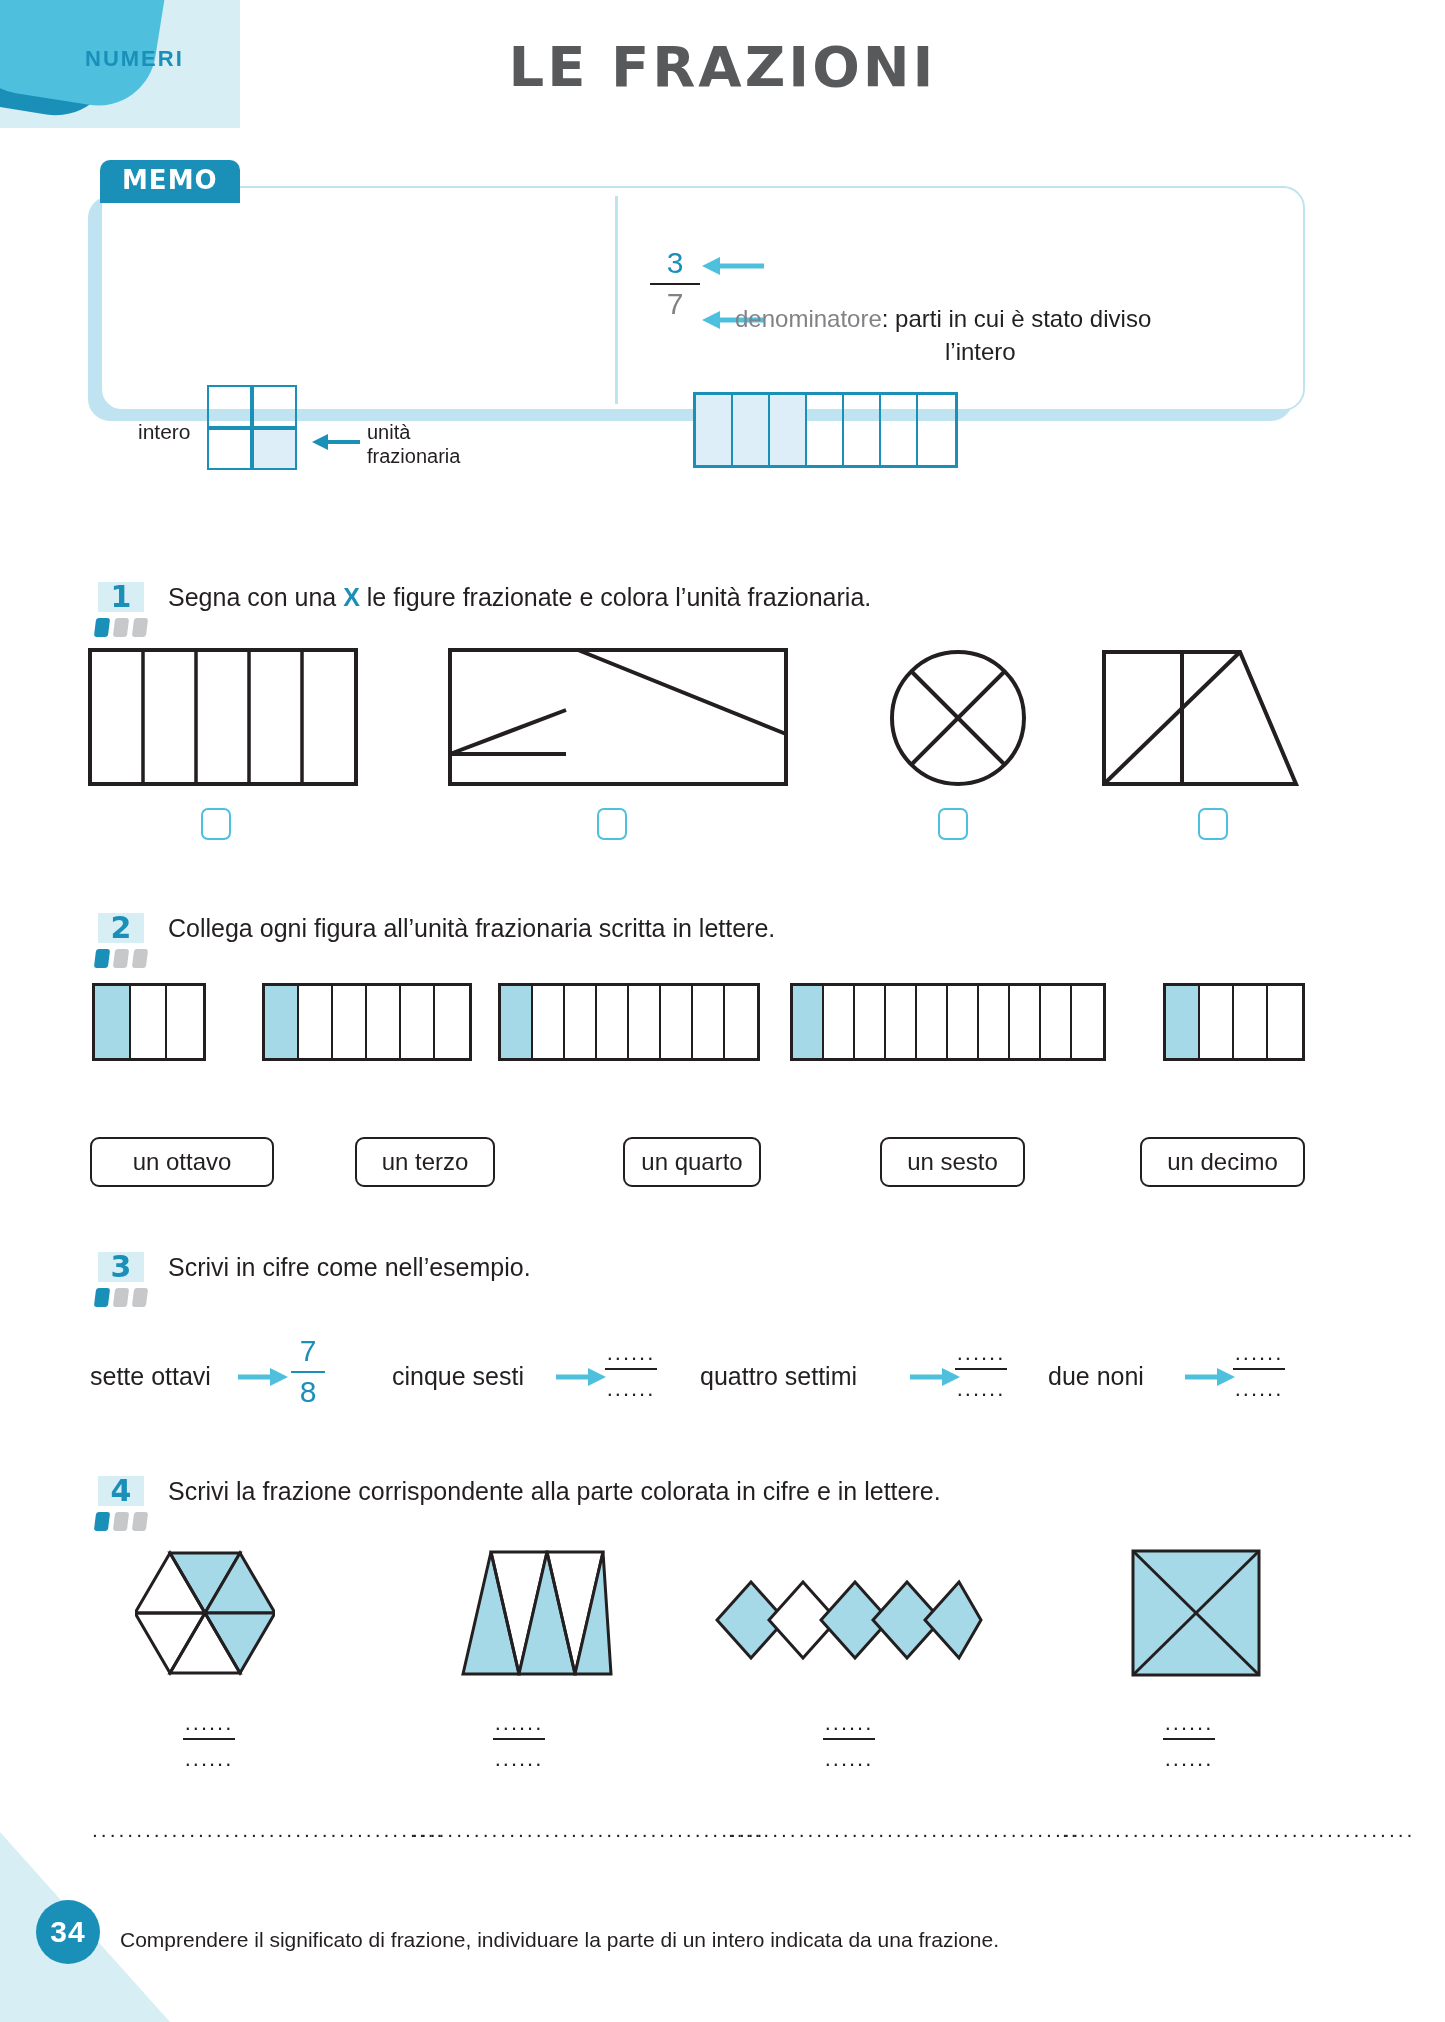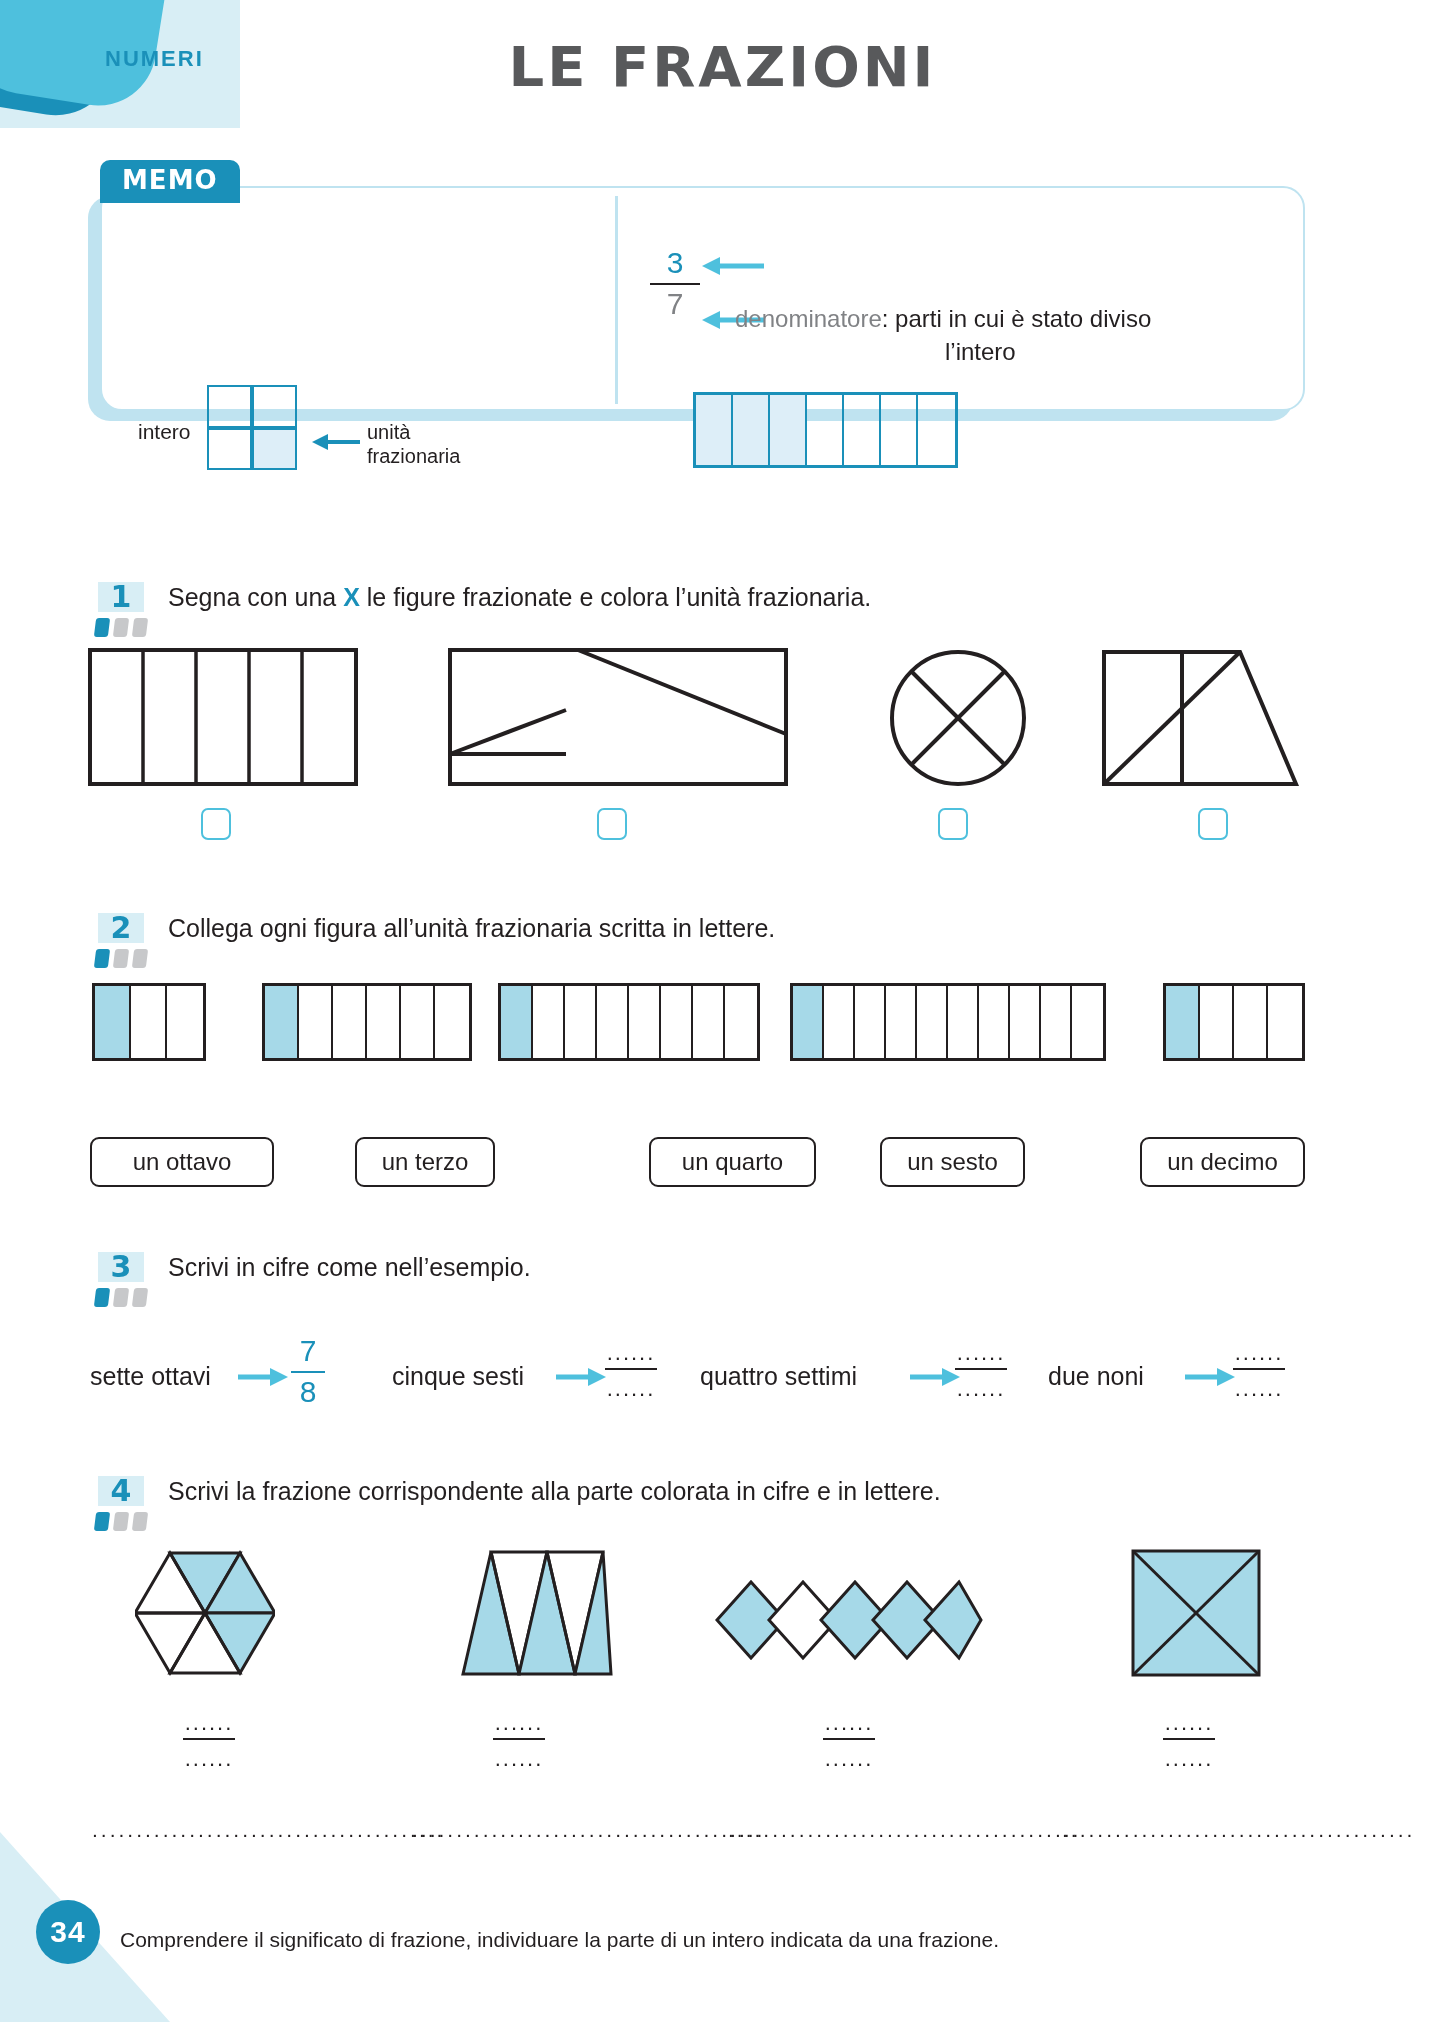--- a/index.html
+++ b/index.html
@@ -16,21 +16,21 @@
     background:#1a90b9;border-radius:0 0 60px 60px;transform:rotate(9deg);}
   .corner-tl-mid{position:absolute;left:-30px;top:-60px;width:190px;height:160px;
     background:#4ec0dd;border-radius:0 0 58px 58px;transform:rotate(9deg);}
   .corner-bl{position:absolute;left:0;bottom:0;width:170px;height:190px;background:#d8eef5;
     clip-path:polygon(0 0,100% 100%,0 100%);}
   .pagenum{position:absolute;left:36px;bottom:58px;width:64px;height:64px;border-radius:50%;
     background:#1a90b9;color:#fff;font-size:30px;font-weight:bold;display:flex;
     align-items:center;justify-content:center;letter-spacing:1px;}
 
   .kicker{position:absolute;left:85px;top:46px;color:#1a90b9;font-weight:bold;
-    font-size:22px;letter-spacing:2px;margin-left:20px;}
+    font-size:22px;letter-spacing:2px;}
   .title{position:absolute;left:0;top:34px;width:1445px;text-align:center;
     color:#58595b;font-size:56px;font-weight:bold;letter-spacing:3px;
     font-family:"DejaVu Sans", sans-serif;}
 
   
   .memo-shadow{position:absolute;left:88px;top:196px;width:1205px;height:225px;
     background:#bfe3f0;border-radius:22px;}
   .memo{position:absolute;left:100px;top:186px;width:1205px;height:225px;background:#fff;
     border-radius:22px;border:2px solid #bfe3f0;box-sizing:border-box;}
   .memo-tab{position:absolute;left:100px;top:160px;background:#1a90b9;color:#fff;
@@ -259,21 +259,21 @@
 
   <div class="bar2" style="left:1163px;top:983px;">
     <div class="c f" style="width:34px"></div>
     <div class="c" style="width:34px"></div>
     <div class="c" style="width:34px"></div>
     <div class="c" style="width:34px"></div>
   </div>
 
   <div class="word-box" style="left:90px;top:1137px;width:184px;">un ottavo</div>
   <div class="word-box" style="left:355px;top:1137px;width:140px;">un terzo</div>
-  <div class="word-box" style="left:649px;top:1137px;width:167px;text-align:center;">un quarto</div>
+  <div class="word-box" style="left:623px;top:1137px;width:138px;text-align:center;">un quarto</div>
   <div class="word-box" style="left:880px;top:1137px;width:145px;">un sesto</div>
   <div class="word-box" style="left:1140px;top:1137px;width:165px;">un decimo</div>
 
   <div class="ex-num" style="left:98px;top:1252px;">3</div>
   <div class="dots3" style="left:95px;top:1288px;">
     <i class="on"></i>
       <i></i>
       <i></i>
   </div>
   <div class="ex-txt" style="left:168px;top:1253px;">Scrivi in cifre come nell’esempio.</div>

